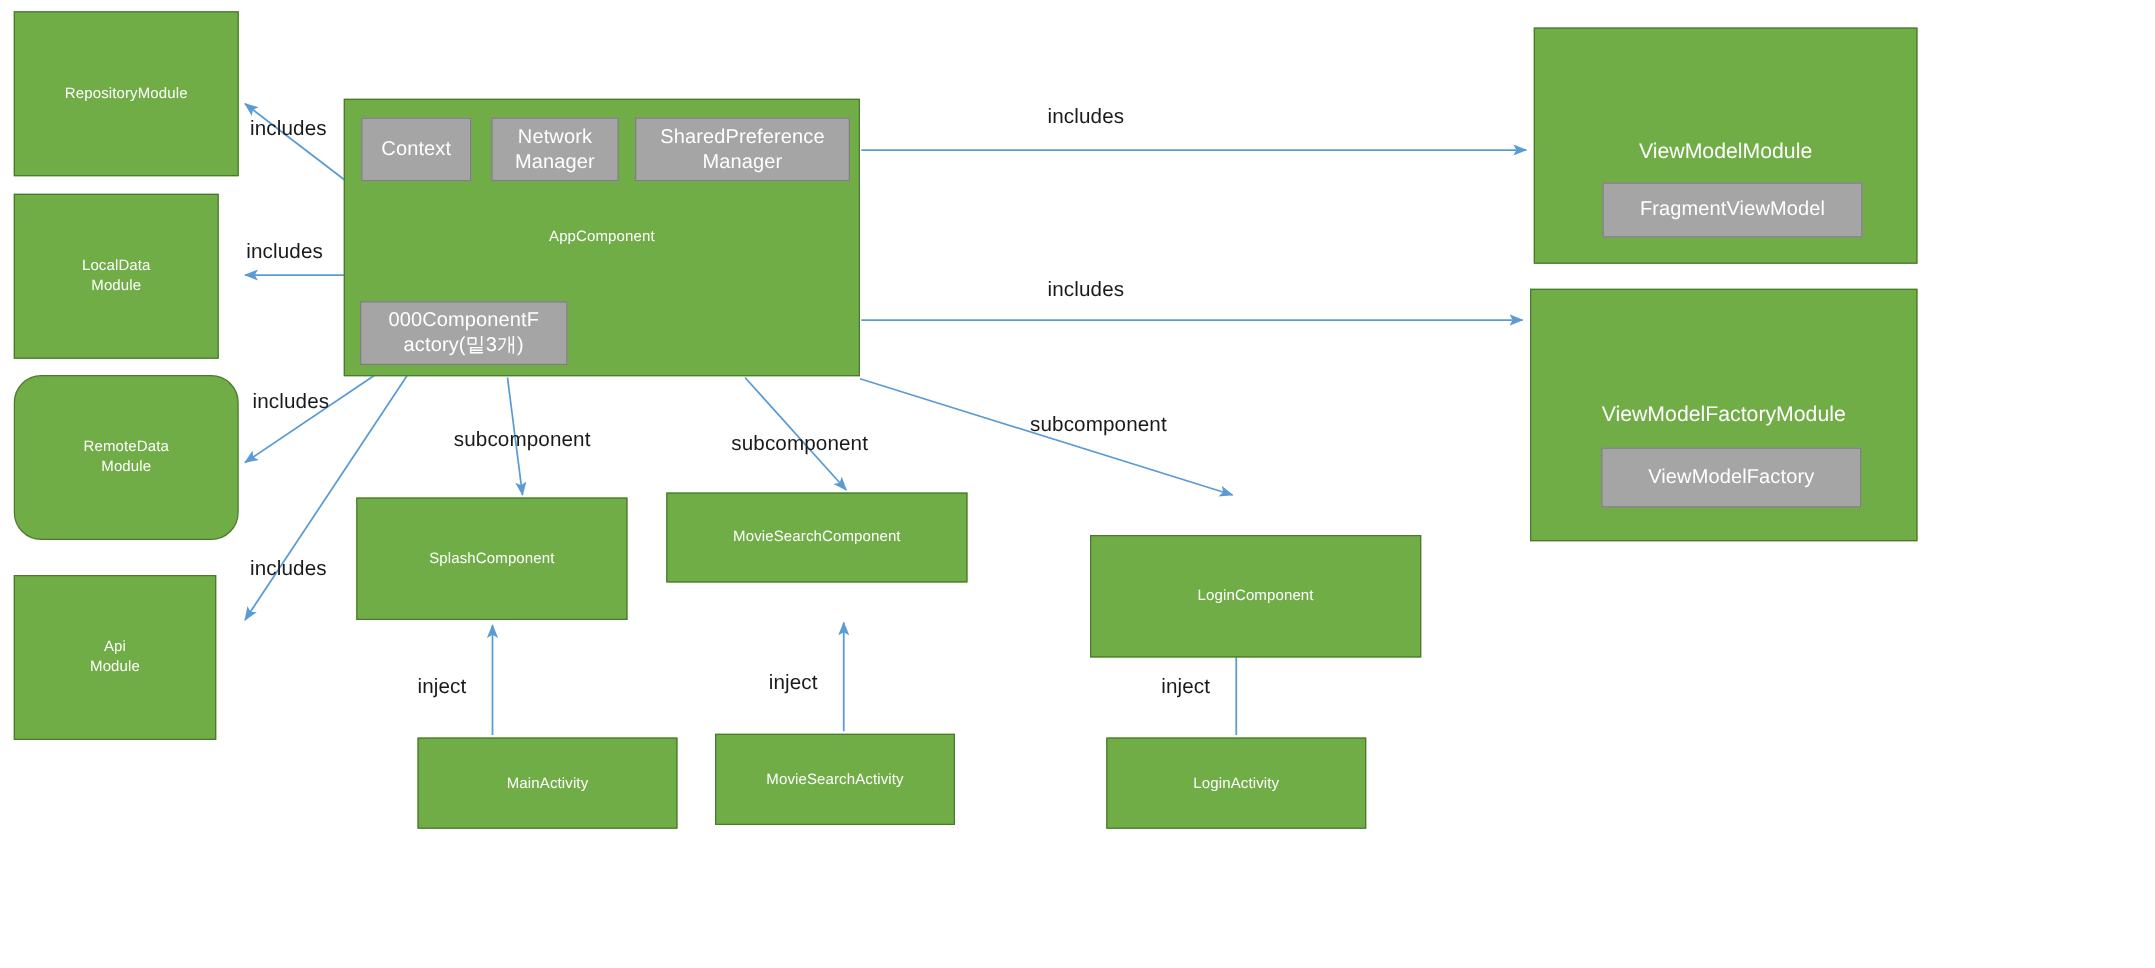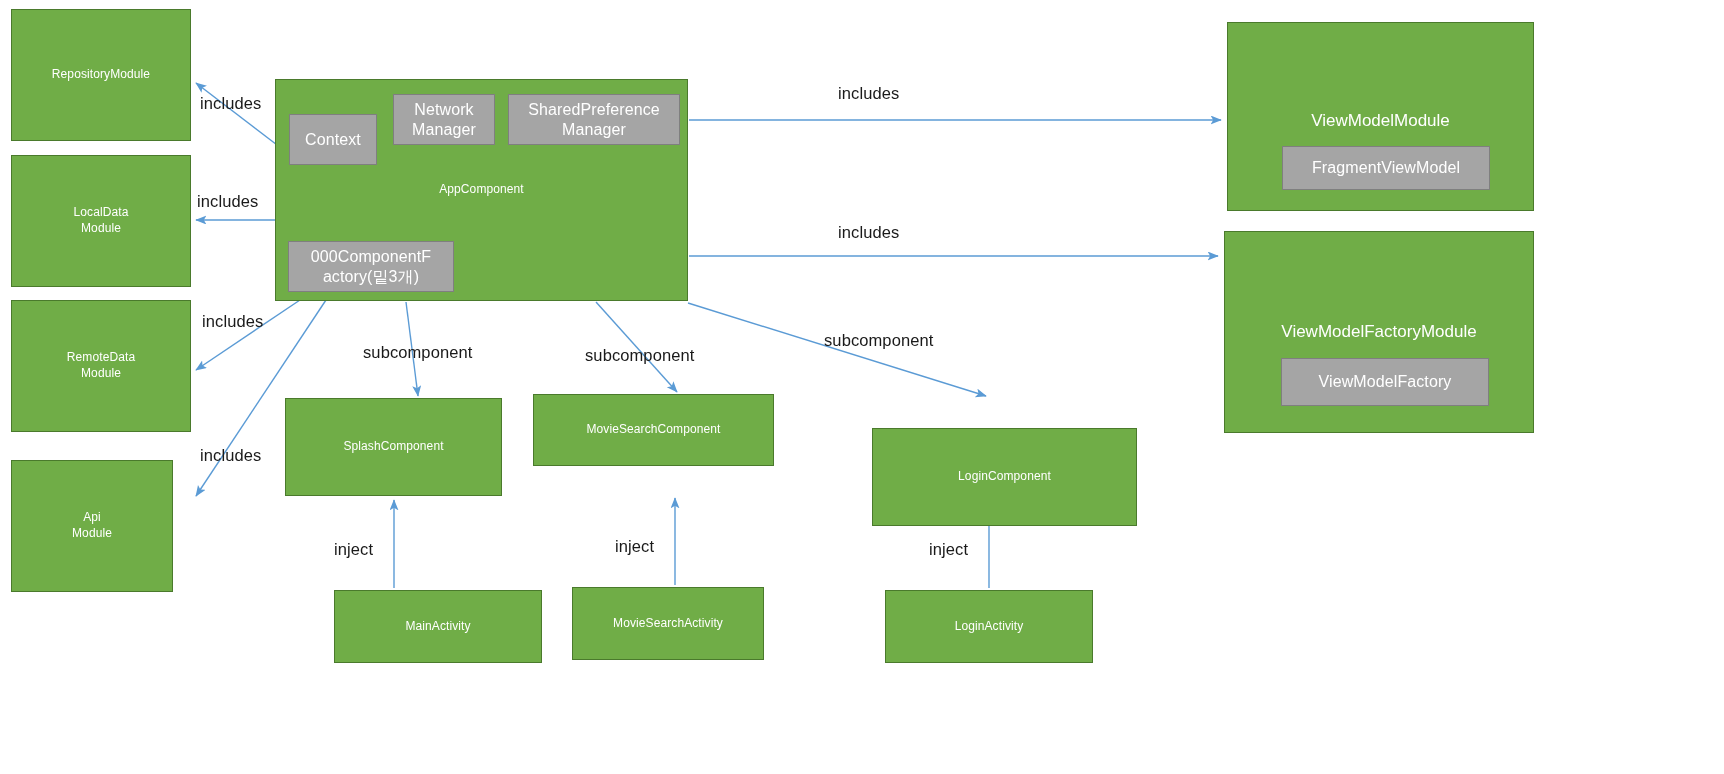--- a/index.html
+++ b/index.html
@@ -97,38 +97,38 @@
         <path d="M 596,302 L 677,392" marker-end="url(#arrowhead)"></path>
         <path d="M 688,303 L 986,396" marker-end="url(#arrowhead)"></path>
         <path d="M 394,588 L 394,500" marker-end="url(#arrowhead)"></path>
         <path d="M 675,585 L 675,498" marker-end="url(#arrowhead)"></path>
         <path d="M 989,588 L 989,500" marker-end="url(#arrowhead)"></path>
       </g>
   </svg>
 
   <div id="nodes-layer">
       <div class="node" style="left: 11px; top: 9px; width: 180px; height: 132px;"><span>RepositoryModule</span></div>
-      <div class="node" style="left: 11px; top: 155px; width: 180px; height: 132px;"><span>LocalData
+      <div class="node" style="left: 11px; top: 155px; width: 164px; height: 132px;"><span>LocalData
 Module</span></div>
-      <div class="node" style="left: 11px; top: 300px; width: 180px; height: 132px;"><span>RemoteData
+      <div class="node" style="left: 11px; top: 300px; width: 180px; height: 132px; border-radius: 22px;"><span>RemoteData
 Module</span></div>
       <div class="node" style="left: 11px; top: 460px; width: 162px; height: 132px;"><span>Api
 Module</span></div>
       <div class="node" style="left: 275px; top: 79px; width: 413px; height: 222px;"><span>AppComponent</span></div>
       <div class="node stack" style="left: 1227px; top: 22px; width: 307px; height: 189px;"></div>
       <div class="node stack" style="left: 1224px; top: 231px; width: 310px; height: 202px;"></div>
       <div class="node" style="left: 285px; top: 398px; width: 217px; height: 98px;"><span>SplashComponent</span></div>
       <div class="node" style="left: 533px; top: 394px; width: 241px; height: 72px;"><span>MovieSearchComponent</span></div>
       <div class="node" style="left: 872px; top: 410px; width: 265px; height: 98px; margin-top: 18px;"><span>LoginComponent</span></div>
       <div class="node" style="left: 290px; top: 590px; width: 208px; height: 73px; margin-left: 44px;"><span>MainActivity</span></div>
       <div class="node" style="left: 572px; top: 587px; width: 192px; height: 73px;"><span>MovieSearchActivity</span></div>
       <div class="node" style="left: 885px; top: 590px; width: 208px; height: 73px;"><span>LoginActivity</span></div>
     </div>
   <div id="chips-layer">
-      <div class="chip" style="left: 289px; top: 94px; width: 88px; height: 51px; margin-top: 20px;"><span>Context</span></div>
+      <div class="chip" style="left: 289px; top: 94px; width: 88px; height: 51px;"><span>Context</span></div>
       <div class="chip" style="left: 393px; top: 94px; width: 102px; height: 51px;"><span>Network
 Manager</span></div>
       <div class="chip" style="left: 508px; top: 94px; width: 172px; height: 51px;"><span>SharedPreference
 Manager</span></div>
       <div class="chip" style="left: 288px; top: 241px; width: 166px; height: 51px;"><span>000ComponentF
 actory(밑3개)</span></div>
       <div class="chip" style="left: 1282px; top: 146px; width: 208px; height: 44px;"><span>FragmentViewModel</span></div>
       <div class="chip" style="left: 1281px; top: 358px; width: 208px; height: 48px;"><span>ViewModelFactory</span></div>
     </div>
   <div id="nodelabels-layer">

